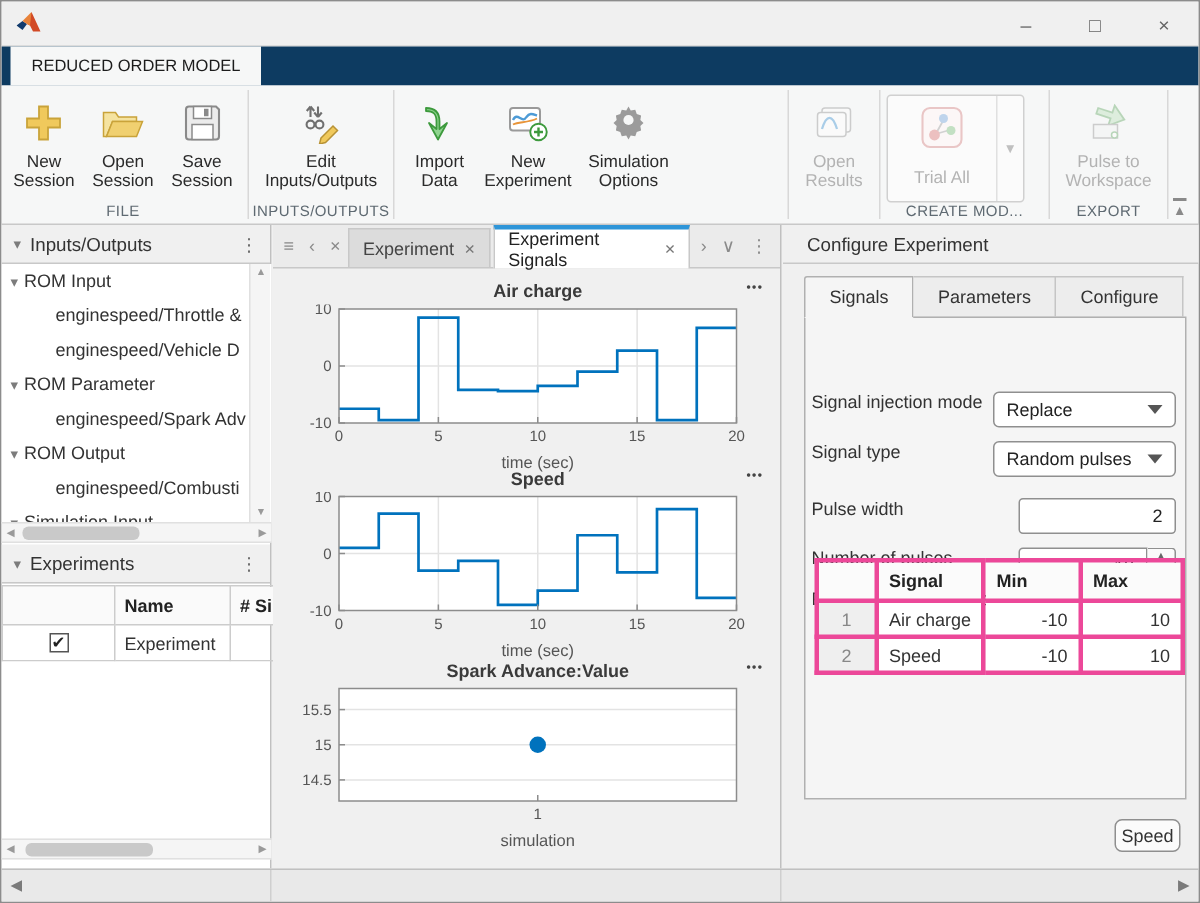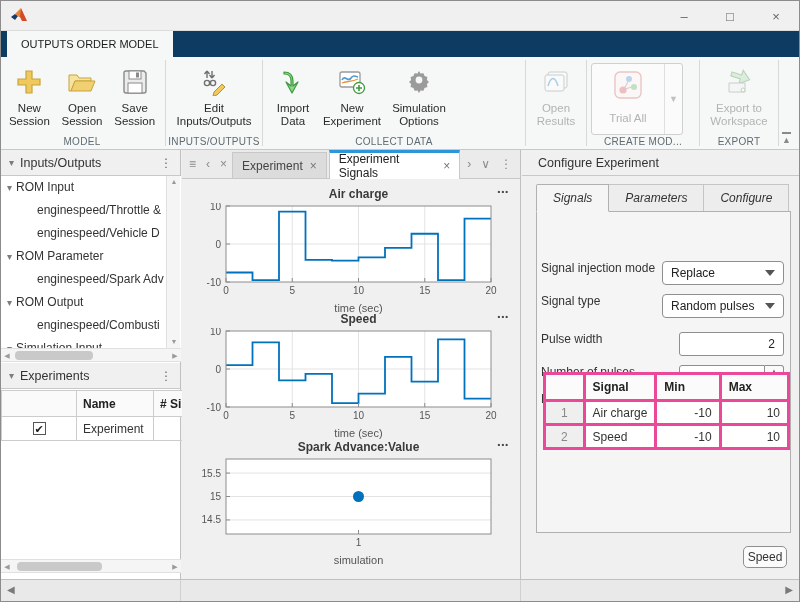--- a/index.html
+++ b/index.html
@@ -67,21 +67,21 @@
   .doc-tab.active { background:#fff; border-top:3px solid #2e95d8; color:#222; height:29px; margin-bottom:-1px; }
   .charts { position:absolute; left:0; top:29px; width:100%; height:400px; }
   .chart { position:absolute; left:4px; width:330px; }
   .chart-title-row { position:relative; height:16px; margin-left:40px; width:265px; text-align:center; font-size:12px; font-weight:bold; color:#3a3a3a; }
   .more-ico { position:absolute; right:-18px; top:0; font-size:8px; letter-spacing:1px; color:#444; font-weight:bold; }
   .chart-xlabel { margin-left:40px; width:265px; text-align:center; font-size:11px; color:#555; height:14px; }
   svg text.tick { font-size:10px; fill:#555; font-family:"Liberation Sans",sans-serif; }
 
   
   .right-panel { position:absolute; left:521px; top:0; width:279px; height:429px; background:#f0f0f0; }
-  .cfg-tabs { position:absolute; left:14px; top:34px; height:16px; display:flex;font-style:italic; }
+  .cfg-tabs { position:absolute; left:14px; top:34px; height:16px; display:flex; }
   .cfg-tab { height:28px; line-height:27px; padding:0 16px; font-size:12px; color:#333; background:#ededed; border:1px solid #c5c5c5; border-left:none; }
   .cfg-tab:first-child { border-left:1px solid #c5c5c5; border-top-left-radius:2px; }
   .cfg-tab.active { background:#f5f5f5; border:1px solid #b0b0b0; border-bottom:1px solid #f5f5f5; position:relative; z-index:2; }
   .cfg-box { position:absolute; left:14px; top:61px; width:255px; height:322px; border:1px solid #b0b0b0; background:#f5f5f5; z-index:1; }
   .frow { position:absolute; left:4px; right:6px; height:24px; display:flex; align-items:flex-start;margin-top:44px; }
   .flabel { font-size:12px; color:#333; }
   .dropdown { position:absolute; right:0; width:122px; height:24px; background:#fff; border:1px solid #8f8f8f; border-radius:4px; display:flex; align-items:center; padding:0 8px; font-size:12px; color:#222; }
   .dd-arrow { margin-left:auto; width:0; height:0; border-left:5px solid transparent; border-right:5px solid transparent; border-top:6px solid #555; }
   .numfield { position:absolute; right:0; width:105px; height:24px; background:#fff; border:1px solid #8f8f8f; border-radius:3px; text-align:right; padding:0 8px; font-size:12px; color:#222; line-height:22px; }
   .numfield.with-spin { right:19px; width:86px; border-top-right-radius:0; border-bottom-right-radius:0; }
@@ -116,21 +116,21 @@
       </svg>
     </span>
     <div class="win-btns">
       <div class="win-btn">–</div>
       <div class="win-btn">□</div>
       <div class="win-btn">×</div>
     </div>
   </div>
 
   <div class="ribbon-row">
-    <span class="ribbon-tab">OUTPUTS ORDER MODEL</span>
+    <span class="ribbon-tab">REDUCED ORDER MODEL</span>
   </div>
 
   <div class="toolbar">
 
     <div class="tgroup" style="width:162px;">
       <div class="tbtn">
         <div class="ticon">
           <svg width="28" height="28" viewBox="0 0 28 28">
               <path d="M11 3h6v8h8v6h-8v8h-6v-8H3v-6h8z" fill="#f0c95c" stroke="#c9a33a" stroke-width="1.2"></path>
             </svg>
@@ -153,21 +153,21 @@
           <svg width="26" height="26" viewBox="0 0 26 26">
               <path d="M2 4a2 2 0 012-2h18l2 2v18a2 2 0 01-2 2H4a2 2 0 01-2-2z" fill="#ececec" stroke="#8a8a8a" stroke-width="1.4"></path>
               <rect x="7" y="2" width="12" height="8" fill="#fff" stroke="#8a8a8a"></rect>
               <rect x="14" y="3.5" width="3" height="5" fill="#8a8a8a"></rect>
               <rect x="6" y="14" width="14" height="10" fill="#fff" stroke="#8a8a8a"></rect>
             </svg>
         </div>
         <div class="tlabel">Save
 Session</div>
       </div>
-      <div class="glabel">MODEL</div>
+      <div class="glabel">FILE</div>
     </div>
     <div class="tsep"></div>
 
     <div class="tgroup" style="width:92px;">
       <div class="tbtn wide">
         <div class="ticon">
           <svg width="28" height="28" viewBox="0 0 28 28">
               <path d="M7 10V3m0 0l-2.5 3M7 3l2.5 3" stroke="#707070" stroke-width="1.4" fill="none"></path>
               <path d="M12 3v7m0 0l-2.5-3m2.5 3l2.5-3" stroke="#707070" stroke-width="1.4" fill="none"></path>
               <circle cx="7" cy="15" r="2.6" fill="none" stroke="#707070" stroke-width="1.4"></circle>
@@ -208,21 +208,20 @@
       <div class="tbtn" style="width:68px;">
         <div class="ticon">
           <svg width="26" height="26" viewBox="0 0 26 26">
               <path d="M13 4l1.5 2.6 3-.4 1 2.8 2.9 1-.5 3 2.1 2-2.1 2 .5 3-2.9 1-1 2.8-3-.4L13 26l-1.5-2.6-3 .4-1-2.8-2.9-1 .5-3L3 15l2.1-2-.5-3 2.9-1 1-2.8 3 .4z" transform="translate(0,-2)" fill="#9b9b9b"></path>
               <circle cx="13" cy="13" r="3.4" fill="#f6f7f7" transform="translate(0,-2)"></circle>
             </svg>
         </div>
         <div class="tlabel">Simulation
 Options</div>
       </div>
-      <div class="glabel">COLLECT DATA</div>
     </div>
     <div class="tsep"></div>
 
     <div class="tgroup" style="width:56px;">
       <div class="tbtn disabled">
         <div class="ticon">
           <svg width="28" height="26" viewBox="0 0 28 26">
               <rect x="6" y="3" width="19" height="16" rx="2" fill="#fdfdfd" stroke="#9a9a9a"></rect>
               <rect x="3" y="6" width="19" height="16" rx="2" fill="#fff" stroke="#9a9a9a"></rect>
               <path d="M6 17c3-10 7-10 10 0" stroke="#4d9bd6" stroke-width="1.5" fill="none"></path>
@@ -255,21 +254,21 @@
 
     <div class="tgroup" style="width:74px;">
       <div class="tbtn disabled" style="width:70px;">
         <div class="ticon">
           <svg width="28" height="26" viewBox="0 0 28 26">
               <path d="M4 12h10v-5l9 7-9 7v-5H4z" transform="translate(2,-6) rotate(18 14 14)" fill="#bfe3bf" stroke="#6fae6f" stroke-width="1.2"></path>
               <path d="M4 14h16v9H4z" fill="#f3f3f3" stroke="#9a9a9a"></path>
               <circle cx="18" cy="21" r="2" fill="#fff" stroke="#6fae6f"></circle>
             </svg>
         </div>
-        <div class="tlabel">Export to
+        <div class="tlabel">Pulse to
 Workspace</div>
       </div>
       <div class="glabel">EXPORT</div>
     </div>
     <div class="tsep"></div>
 
     <div class="ribbon-collapse">▲</div>
   </div>
 
   <div class="main">

